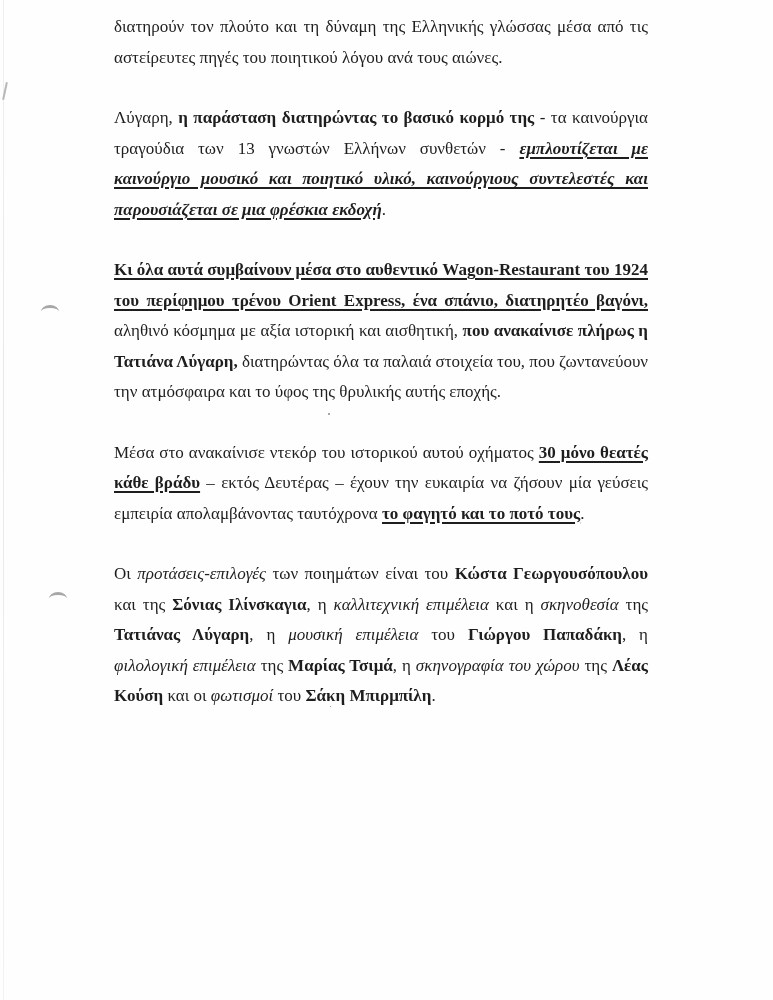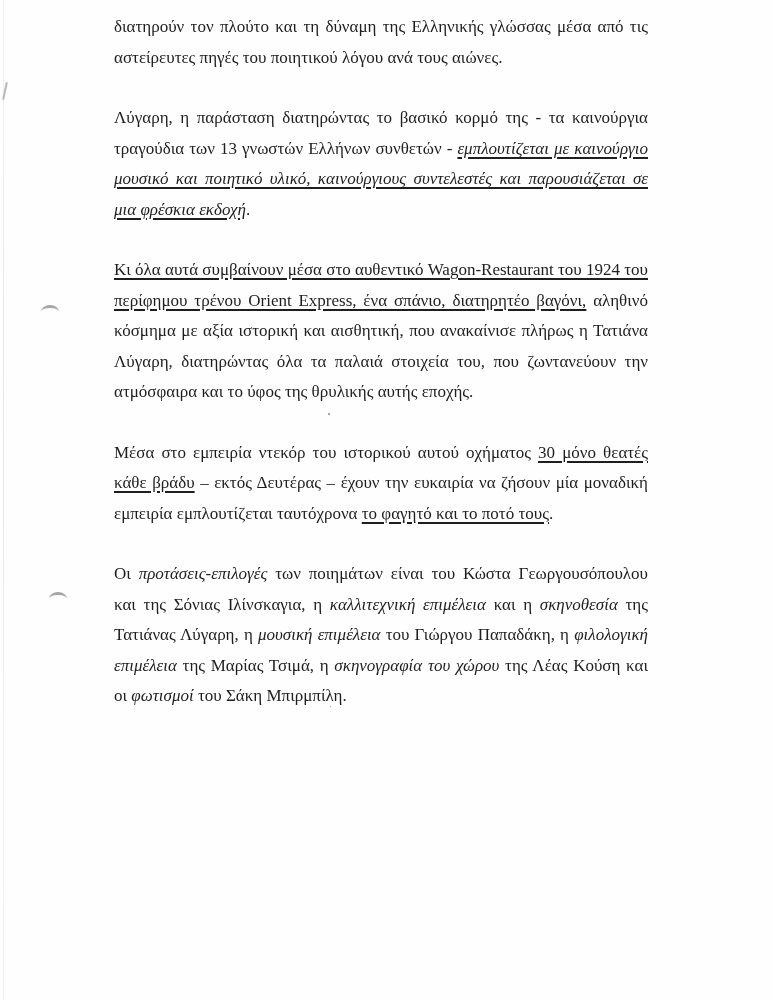--- a/index.html
+++ b/index.html
@@ -33,35 +33,35 @@
     .speck.s2 { left: 330px; top: 706px; width: 1px; height: 1px; }
 
     .content {
       position: absolute; left: 114px; top: 12px; width: 534px;
       font-size: 17px; line-height: 30.5px;
     }
     .para {
       margin: 0; text-align: justify; text-align-last: left;
     }
     .para + .para { margin-top: 30px; }
-    .b { font-weight: normal; }
+    .b { font-weight: bold; }
     .i { font-style: italic; }
     .u { text-decoration: underline; text-underline-offset: 3px; text-decoration-thickness: 1.5px; }
   </style>
 </head>
 <body>
 
 <div class="page">
   <div class="edge-line"></div>
   <div class="edge-tick"></div>
   <div class="punch p1"></div>
   <div class="punch p2"></div>
   <div class="speck s1"></div>
   <div class="speck s2"></div>
 
   <div class="content">
     <p class="para"><span>διατηρούν τον πλούτο και τη δύναμη της Ελληνικής γλώσσας μέσα από τις αστείρευτες πηγές του ποιητικού λόγου ανά τους αιώνες.</span></p>
     <p class="para"><span>Λύγαρη, </span><span class="b">η παράσταση διατηρώντας το βασικό κορμό της</span><span> - τα καινούργια τραγούδια των 13 γνωστών Ελλήνων συνθετών -  </span><span class="b i u">εμπλουτίζεται με καινούργιο μουσικό και ποιητικό υλικό, καινούργιους συντελεστές και παρουσιάζεται σε μια φρέσκια εκδοχή</span><span>.</span></p>
     <p class="para"><span class="b u">Κι όλα αυτά συμβαίνουν μέσα στο αυθεντικό Wagon-Restaurant του 1924 του περίφημου τρένου Orient Express, ένα σπάνιο, διατηρητέο βαγόνι,</span><span>  αληθινό κόσμημα με αξία ιστορική και αισθητική, </span><span class="b">που ανακαίνισε πλήρως η Τατιάνα Λύγαρη,</span><span> διατηρώντας όλα τα παλαιά στοιχεία του, που ζωντανεύουν την ατμόσφαιρα και το ύφος της θρυλικής αυτής εποχής.</span></p>
-    <p class="para"><span>Μέσα στο εμπειρία ντεκόρ του ιστορικού αυτού οχήματος </span><span class="b u">30 μόνο θεατές κάθε βράδυ</span><span> – εκτός Δευτέρας – έχουν την ευκαιρία να ζήσουν μία μοναδική εμπειρία εμπλουτίζεται ταυτόχρονα </span><span class="b u">το φαγητό και το ποτό τους</span><span>.</span></p>
+    <p class="para"><span>Μέσα στο ανακαίνισε ντεκόρ του ιστορικού αυτού οχήματος </span><span class="b u">30 μόνο θεατές κάθε βράδυ</span><span> – εκτός Δευτέρας – έχουν την ευκαιρία να ζήσουν μία γεύσεις εμπειρία απολαμβάνοντας ταυτόχρονα </span><span class="b u">το φαγητό και το ποτό τους</span><span>.</span></p>
     <p class="para"><span>Οι </span><span class="i">προτάσεις-επιλογές</span><span> των ποιημάτων είναι του </span><span class="b">Κώστα Γεωργουσόπουλου</span><span> και της </span><span class="b">Σόνιας Ιλίνσκαγια</span><span>, η </span><span class="i">καλλιτεχνική επιμέλεια</span><span> και η </span><span class="i">σκηνοθεσία</span><span> της </span><span class="b">Τατιάνας Λύγαρη</span><span>, η </span><span class="i">μουσική επιμέλεια</span><span> του </span><span class="b">Γιώργου Παπαδάκη</span><span>, η </span><span class="i">φιλολογική επιμέλεια</span><span> της </span><span class="b">Μαρίας Τσιμά</span><span>, η </span><span class="i">σκηνογραφία του χώρου</span><span> της </span><span class="b">Λέας Κούση</span><span> και οι </span><span class="i">φωτισμοί</span><span> του </span><span class="b">Σάκη Μπιρμπίλη</span><span>.</span></p>
   </div>
 </div>
 
 </body></html>

